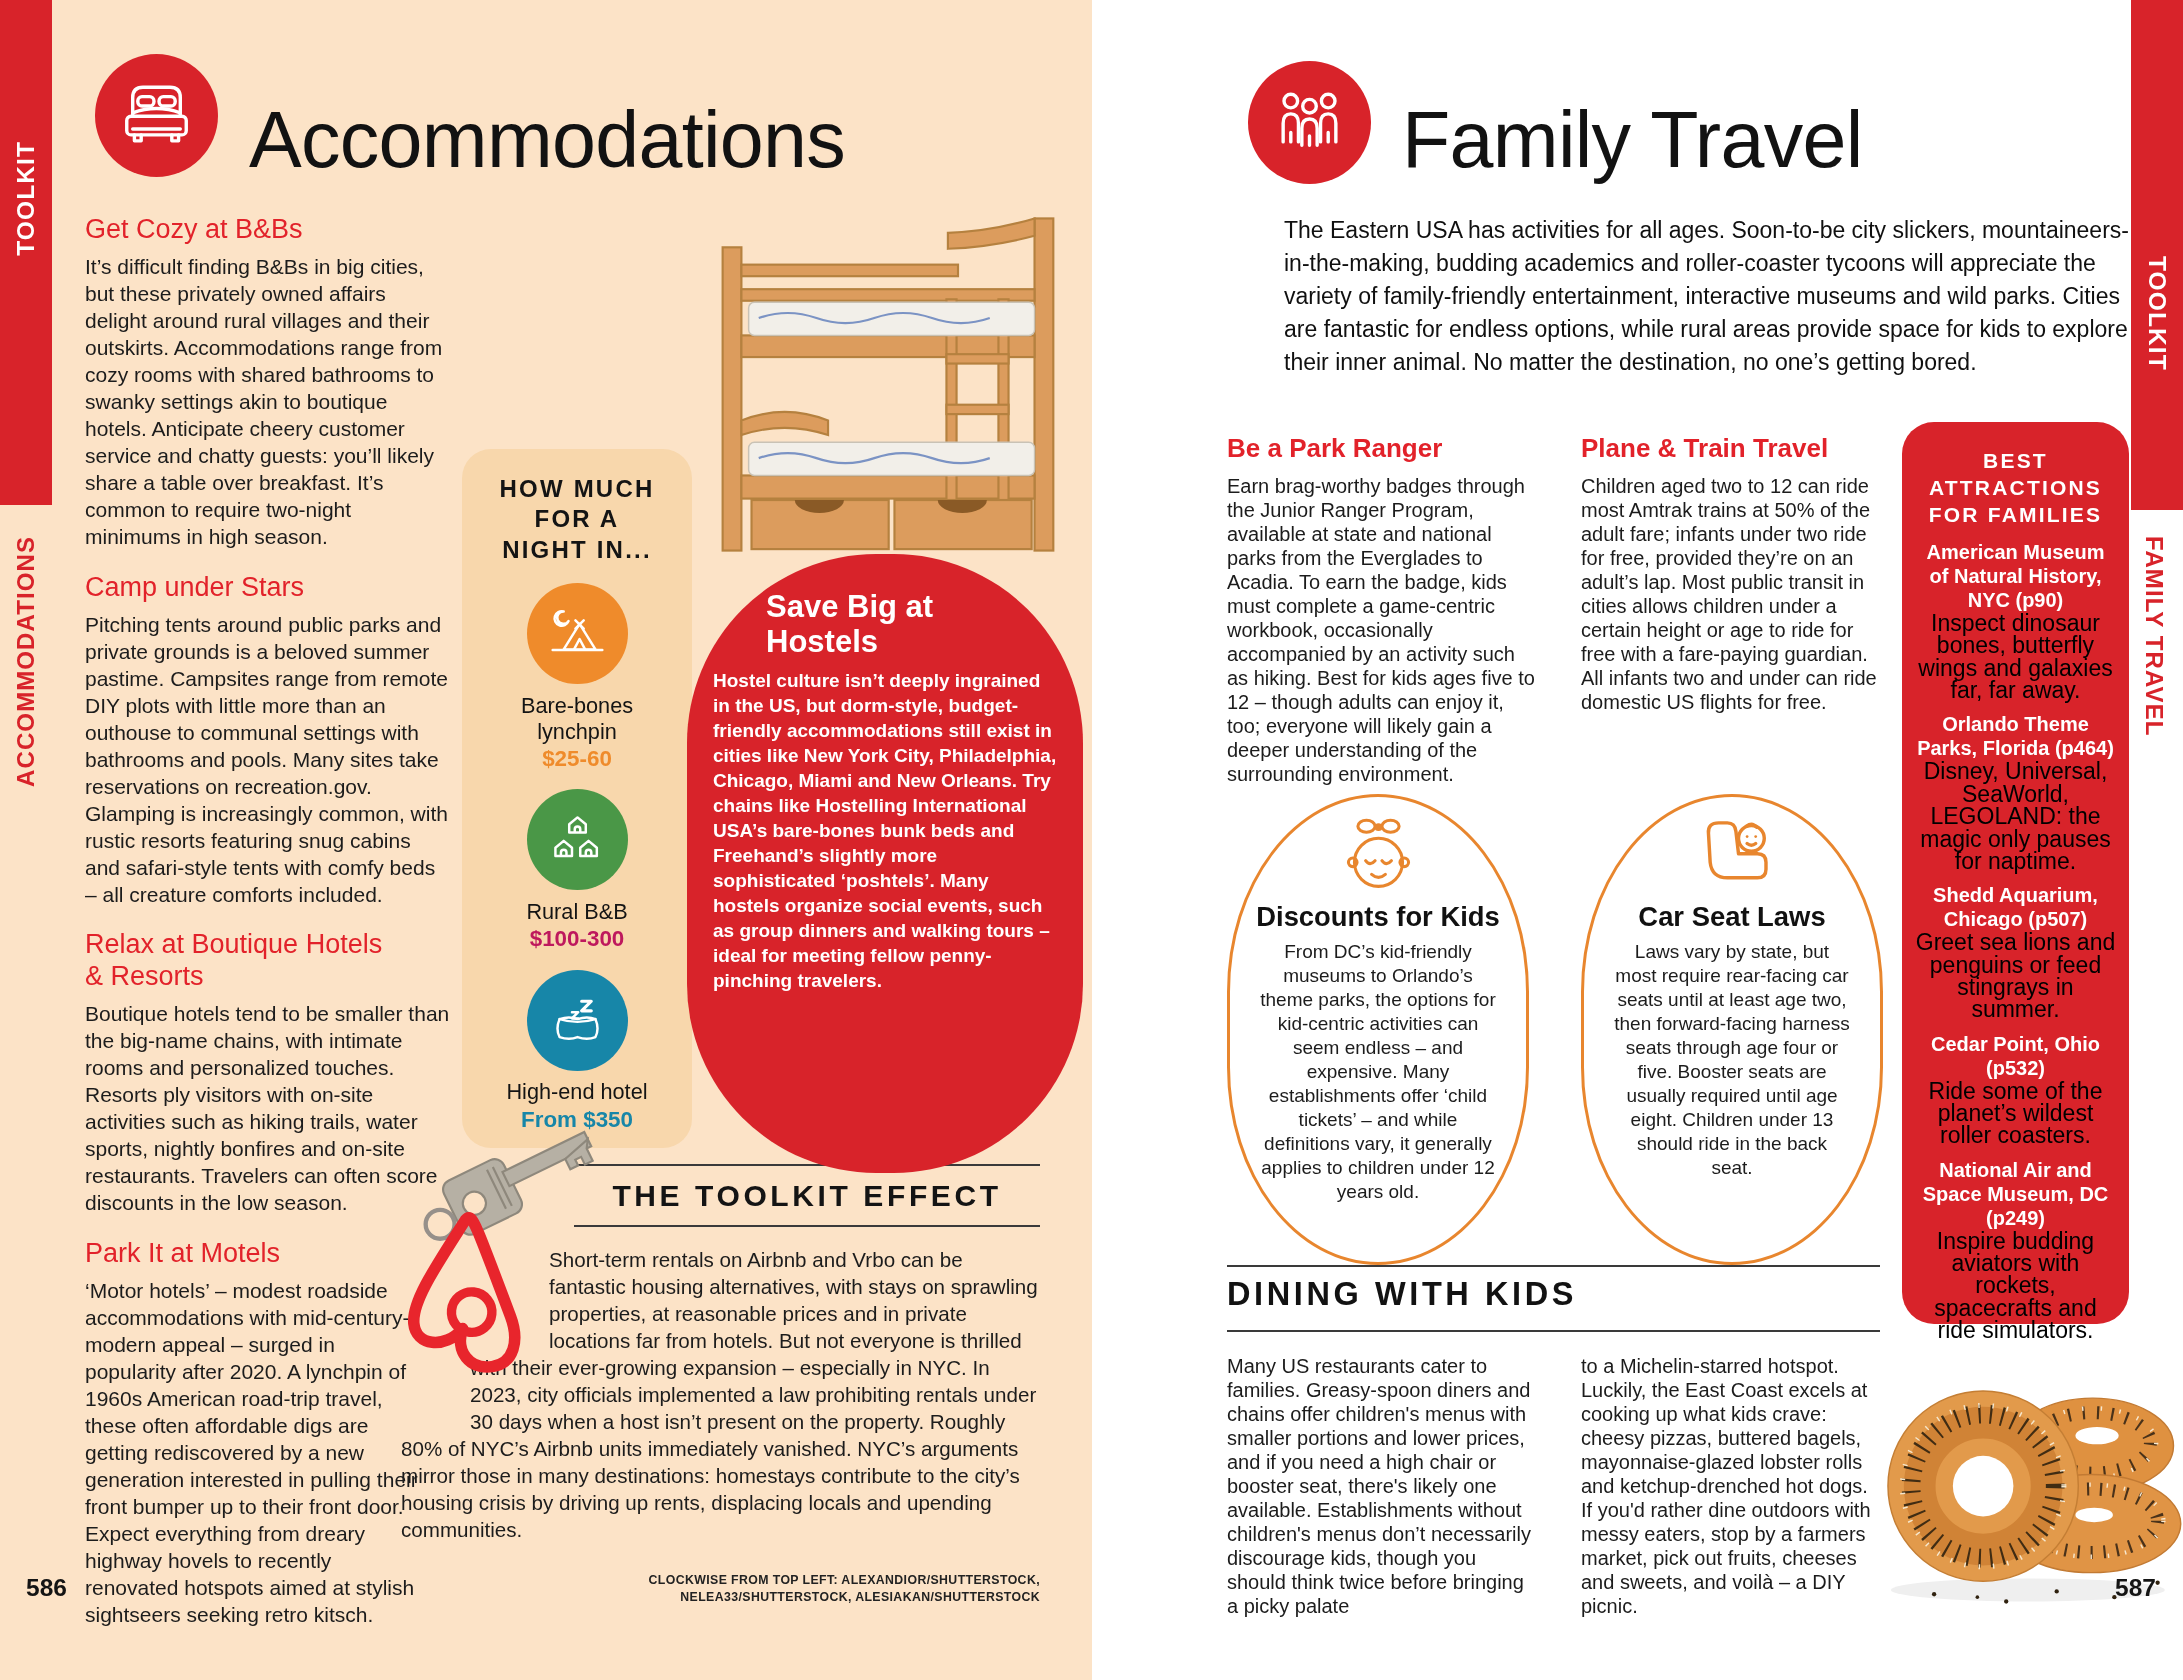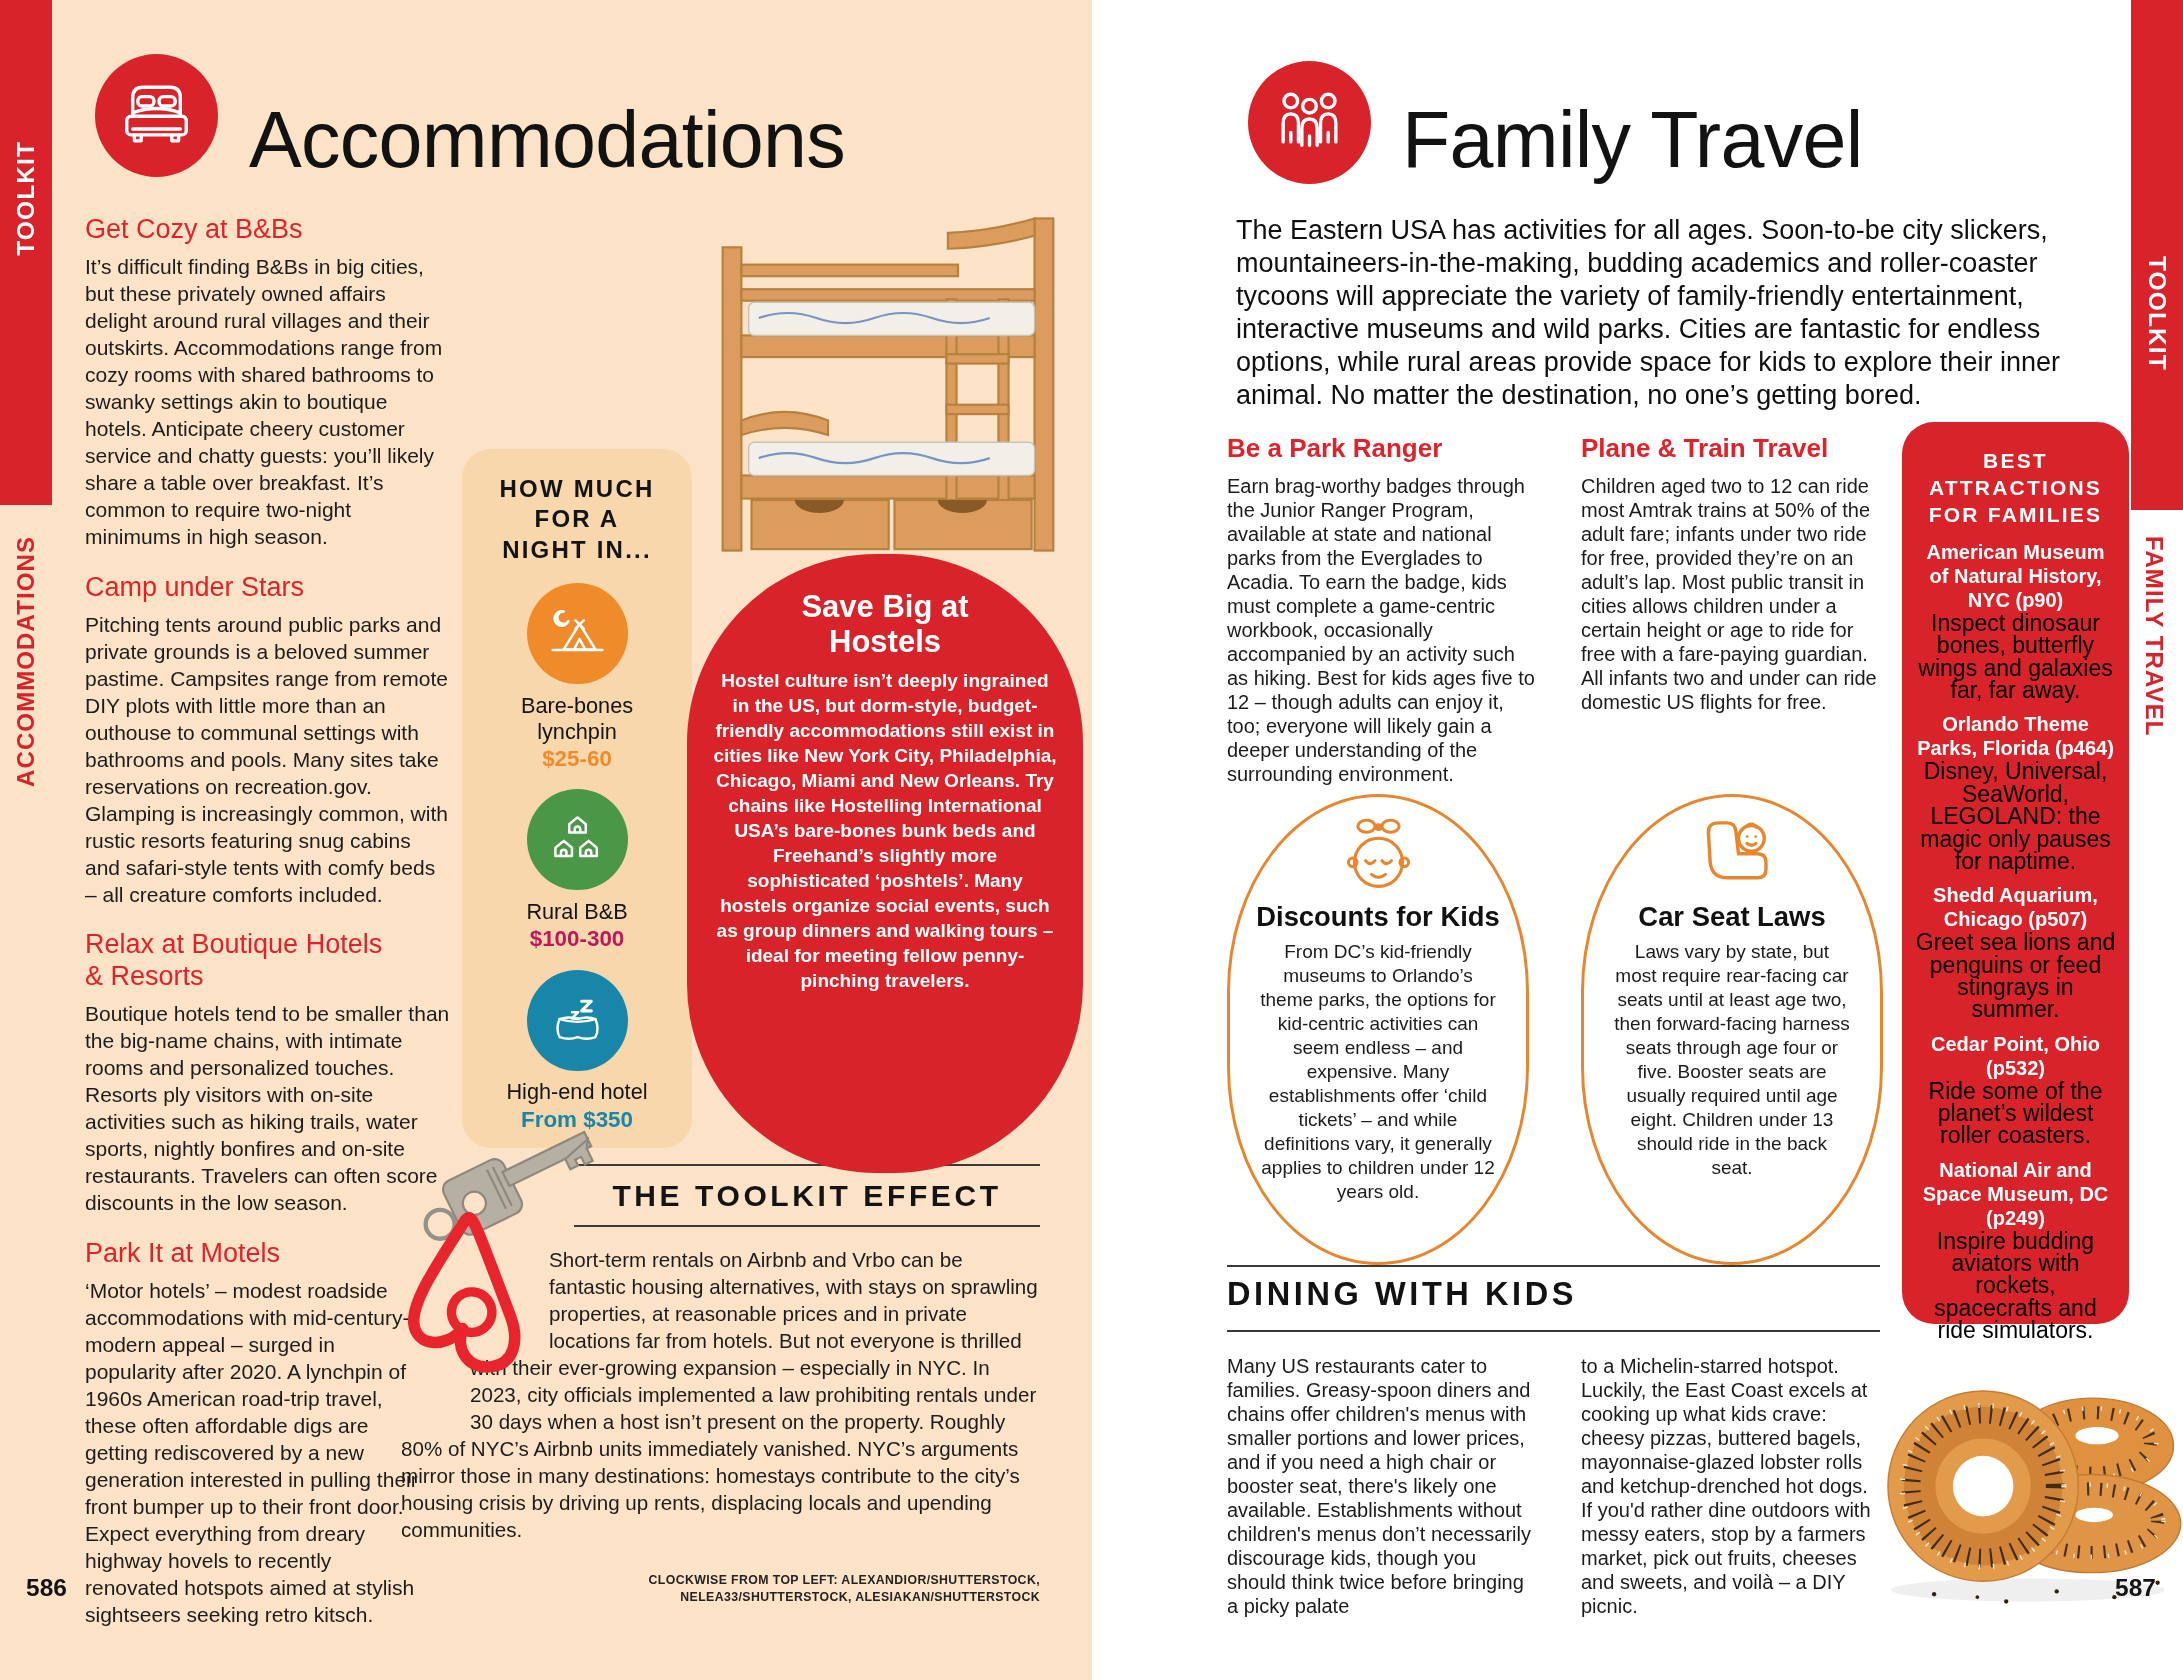--- a/index.html
+++ b/index.html
@@ -28,34 +28,34 @@
   .sec h3{font-size:27px;line-height:1.18;color:#e2222a;margin:0 0 7.2px;font-weight:400;}
   .sec p{font-size:21px;line-height:27px;color:#1c1c1c;margin:0 0 21.7px;}
   
   .price-box{left:462px;top:449px;width:230px;height:699px;background:#f8d7ac;border-radius:29px;text-align:center;box-sizing:border-box;padding-top:24.5px;}
   .pb-title{width:155px;margin:0 auto 17.3px;font-size:24px;font-weight:700;letter-spacing:2.2px;line-height:1.28;color:#141414;}
   .pb-item{margin-bottom:17.3px;}
   .pb-circle{width:101px;height:101px;border-radius:50%;margin:0 auto;display:flex;align-items:center;justify-content:center;}
   .pb-label{font-size:21.7px;line-height:26px;color:#141414;margin-top:8.7px;}
   .pb-price{font-size:22.4px;font-weight:700;margin-top:1.4px;}
   
-  .blob{left:687px;top:554px;width:396px;height:619px;background:#d8232a;border-radius:189px;color:#fff;text-align:center;box-sizing:border-box;padding-top:36px;z-index:3;}
+  .blob{left:687px;top:554px;width:396px;height:619px;background:#d8232a;border-radius:189px;color:#fff;text-align:left;box-sizing:border-box;padding-top:36px;z-index:3;}
   .blob-title{width:238px;margin:0 auto;font-size:31px;font-weight:700;line-height:1.12;}
   .blob-body{margin:8.7px 26px 0;font-size:19px;line-height:25px;font-weight:600;}
   
   .airbnb{left:401px;top:1164px;width:639px;}
   .ab-rule{height:2.2px;background:#3a3a3a;margin-left:173px;}
   .ab-title{margin:13px 0 11.6px 173px;text-align:center;font-size:30px;font-weight:700;letter-spacing:3.6px;color:#141414;}
   .ab-body{margin-top:19px;font-size:20.6px;line-height:27px;color:#1c1c1c;}
   .ksp1{float:left;width:148px;height:108px;}
   .ksp2{float:left;clear:left;width:69px;height:55px;}
   .credit{left:531px;top:1572px;width:509px;text-align:right;font-size:12.3px;font-weight:700;letter-spacing:0.4px;line-height:1.35;color:#222;}
   .pagenum{font-size:24.5px;font-weight:700;color:#141414;}
   
-  .intro{left:1236px;top:214px;width:870px;font-size:27px;line-height:33px;color:#101010;}
+  .intro{left:1284px;top:214px;width:870px;font-size:23px;line-height:33px;color:#101010;}
   .rcol h3{font-size:26px;color:#e2222a;margin:0;font-weight:700;}
   .rcol p{font-size:20px;line-height:24px;color:#1c1c1c;margin:10px 0 0;}
   .oval{border:3.6px solid #e8862e;border-radius:50%/42%;background:#fff;text-align:center;box-sizing:border-box;}
   .oval h4{font-size:27.4px;margin:4.3px 0 7.2px;color:#111;font-weight:700;}
   .oval p{font-size:19px;line-height:24px;margin:0 30px;color:#1c1c1c;}
   .sidebar{left:1902px;top:422px;width:227px;height:902px;background:#d8232a;border-radius:32px;color:#fff;text-align:center;box-sizing:border-box;padding:24.5px 13px;}
   .sb-title{font-weight:700;font-size:21px;letter-spacing:2.2px;line-height:1.3;margin-bottom:11.6px;}
   .sb-item{margin-bottom:10.8px;}
   .sb-name{font-weight:700;font-size:20px;line-height:24px;}
   .sb-desc{font-size:23px;line-height:22.4px;color:#000000;}

